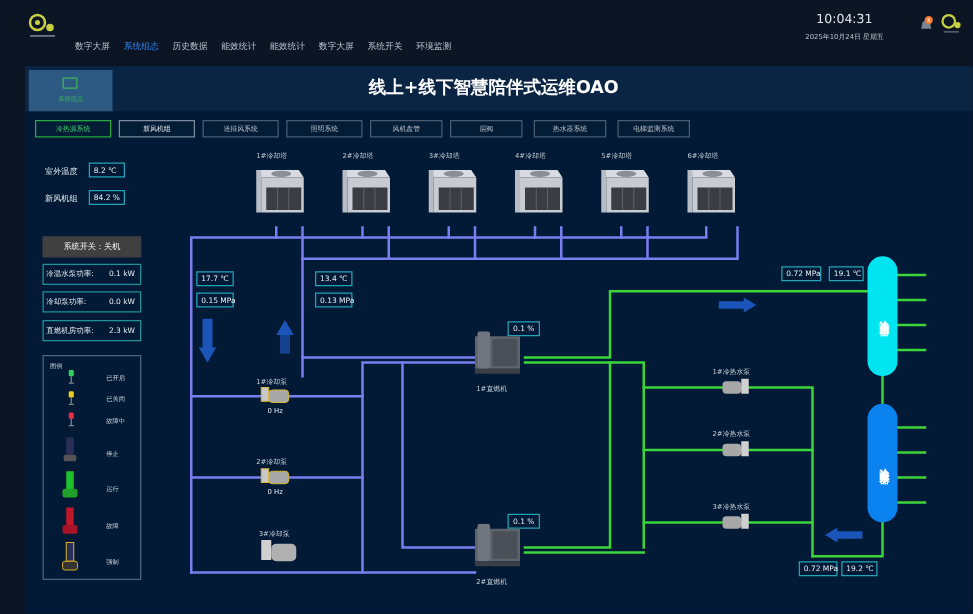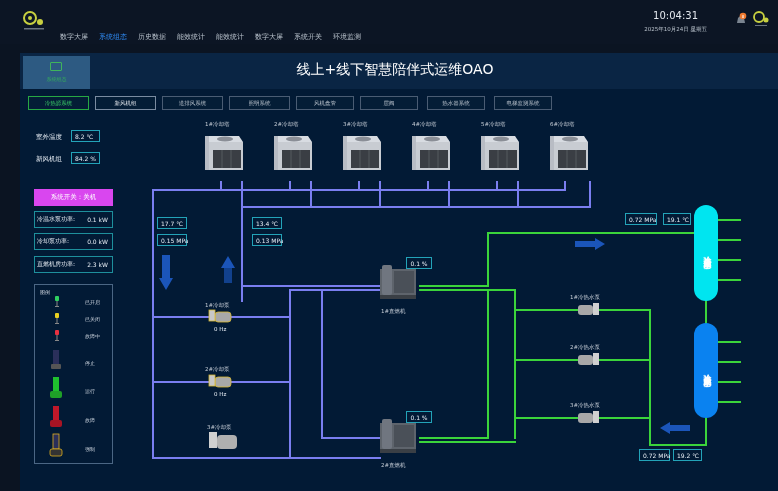--- a/index.html
+++ b/index.html
@@ -12,30 +12,30 @@
   .clock { position: absolute; right: 80px; top: 10px; font-size: 10px; color: #e4e8ee; }
   .date { position: absolute; right: 71px; top: 26px; font-size: 5.5px; color: #b9c2cc; }
   .bell { position: absolute; left: 735px; top: 12px; width: 12px; height: 14px; }
   .user-logo { position: absolute; left: 752px; top: 10px; width: 18px; height: 18px; }
 
   .panel { position: absolute; left: 20px; top: 53px; width: 758px; height: 438px; background: #021a35; }
   .title-bar { position: absolute; left: 20px; top: 53px; width: 758px; height: 36px; background: #0a2544; }
   .tile { position: absolute; left: 23px; top: 56px; width: 67px; height: 33px; background: #2d5a82; }
   .tile-icon { position: absolute; left: 50px; top: 62px; width: 12px; height: 9px; border: 1px solid #3fb55c; border-radius: 1px; }
   .tile-label { position: absolute; left: 23px; top: 76px; width: 67px; text-align: center; font-size: 5px; color: #35b05a; }
-  .main-title { position: absolute; left: 200px; top: 61px; width: 390px; text-align: center; font-size: 14px; font-weight: normal; color: #ffffff; }
+  .main-title { position: absolute; left: 200px; top: 61px; width: 390px; text-align: center; font-size: 14px; font-weight: bold; color: #ffffff; }
 
   .tabs { position: absolute; left: 28px; top: 96px; }
   .tab { position: absolute; top: 0; height: 14px; border: 1px solid #4a5c73; font-size: 5.5px; color: #b9c2cc; display: flex; align-items: center; justify-content: center; background: #041d36; cursor: pointer; }
   .tab.active { border-color: #27a844; color: #3cd168; }
   .tab.semi { color: #e4e8ee; border-color: #7a8ba0; }
 
   .lbl { position: absolute; font-size: 6.5px; color: #e8eef5; }
   .valbox { position: absolute; height: 12px; border: 1px solid #23a3b8; font-size: 6px; color: #e8eef5; padding: 0 3px; display: flex; align-items: center; background: #021a35; white-space: nowrap; }
-  .sysbtn { position: absolute; left: 34px; top: 189px; width: 79px; height: 17px; background: #d946ef; font-size: 6.5px; color: #ffffff; display: flex; align-items: center; justify-content: center; cursor: pointer; }
+  .sysbtn { position: absolute; left: 34px; top: 189px; width: 79px; height: 17px; background: #404040; font-size: 6.5px; color: #ffffff; display: flex; align-items: center; justify-content: center; cursor: pointer; }
   .pwrbox { position: absolute; left: 34px; width: 79px; height: 17px; border: 1px solid #1e8f9c; font-size: 6px; color: #e8eef5; display: flex; align-items: center; justify-content: space-between; padding: 0 4px 0 2px; }
   .legend { position: absolute; left: 34px; top: 284px; width: 79px; height: 180px; border: 1px solid #4b6684; }
   .legend-title { position: absolute; left: 5px; top: 4px; font-size: 5px; color: #d0d8e2; }
   .legend-row { position: absolute; left: 0; width: 79px; }
   .legend-label { position: absolute; left: 50px; font-size: 5px; color: #d0d8e2; }
 
   .eq-label { position: absolute; font-size: 5.5px; color: #c8cfd8; text-align: center; white-space: nowrap; }
   .hz { position: absolute; font-size: 5.5px; color: #e8eef5; }
   svg.pipes { position: absolute; left: 0; top: 0; }
   .tank { position: absolute; width: 24px; border-radius: 12px; display: flex; align-items: center; justify-content: center; writing-mode: vertical-rl; font-size: 8px; font-weight: bold; color: #ffffff; letter-spacing: 1px; }

